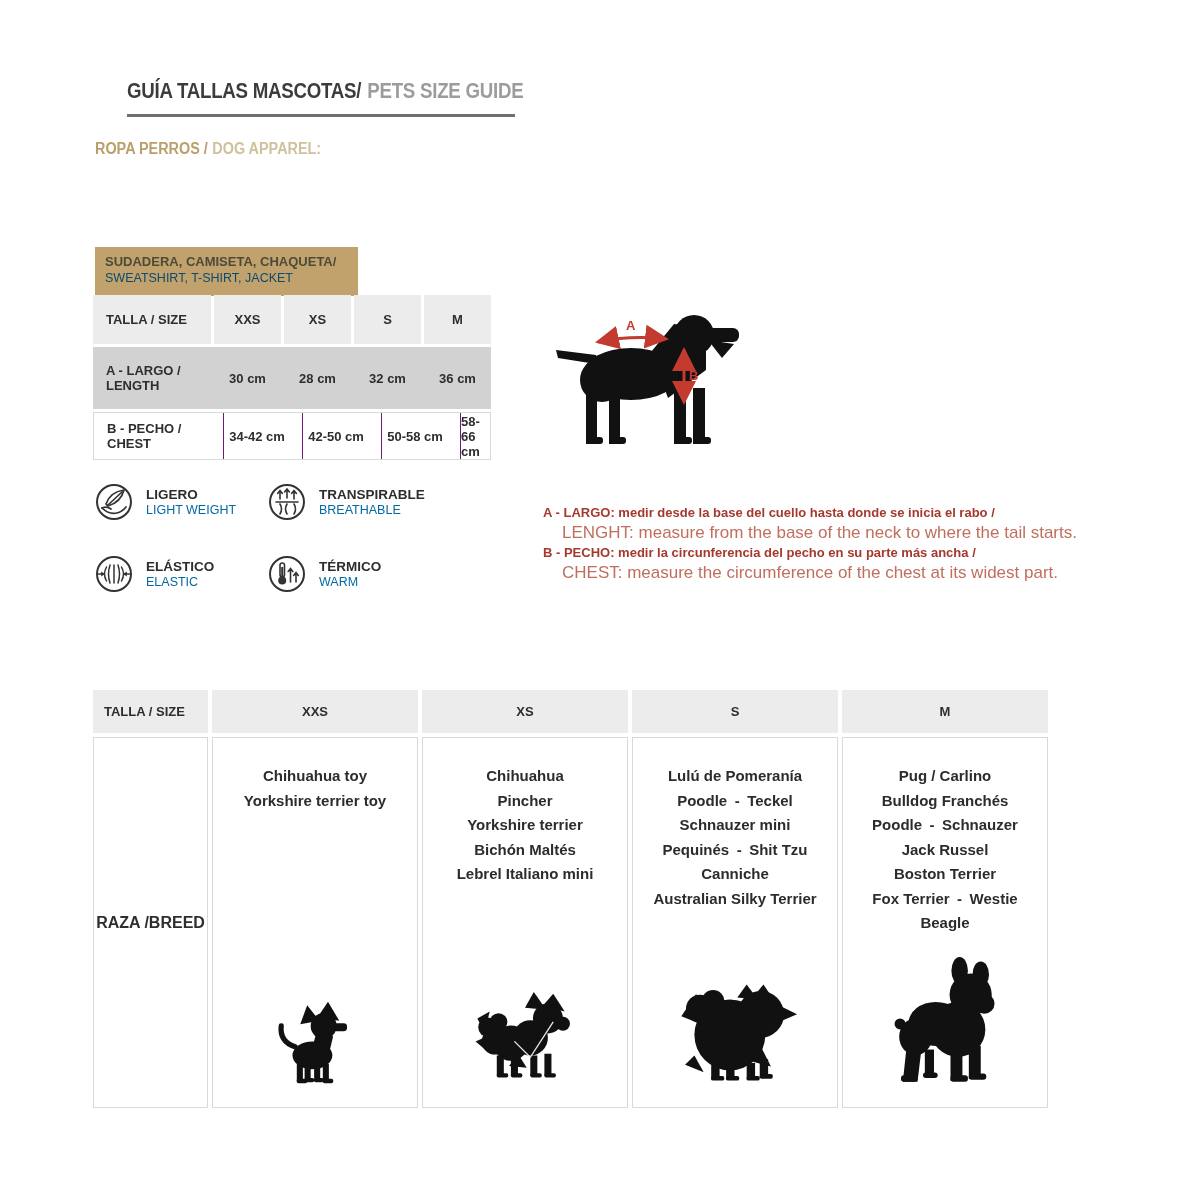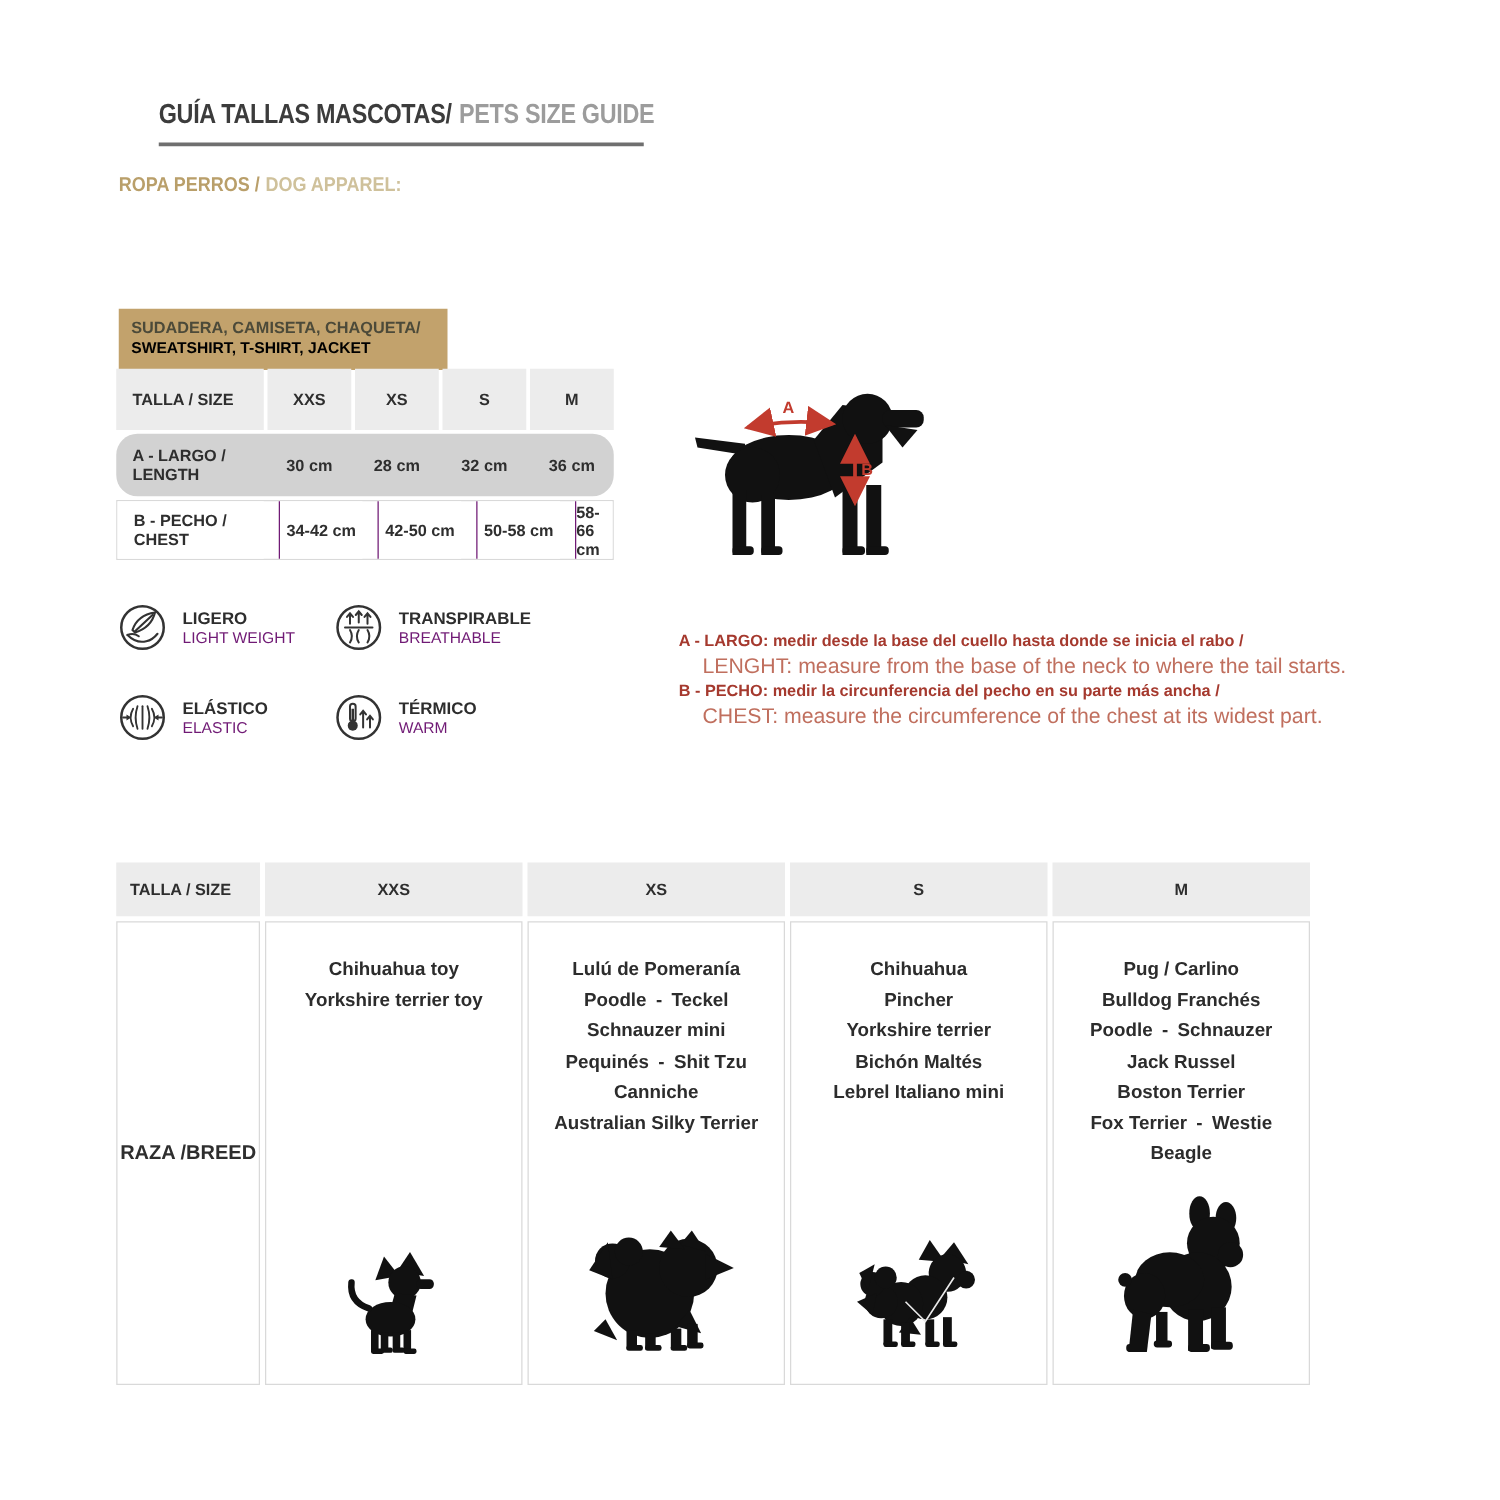--- a/index.html
+++ b/index.html
@@ -14,44 +14,44 @@
   .title .es{color:#3c3c3c;}
   .title .en{color:#9c9c9c;margin-left:7px;}
   .subtitle{position:absolute;left:95px;top:140px;font-weight:bold;font-size:16px;}
   .subtitle .es{color:#b99f6a;}
   .subtitle .en{color:#cfc19b;margin-left:5px;}
 
   
   .catbox{position:absolute;left:95px;top:216px;width:263px;height:49px;background:#c2a26c;
           box-sizing:border-box;padding:7px 10px 0 10px;margin-top:31px;}
   .catbox .l1{font-size:13px;font-weight:bold;color:#4c4a39;}
-  .catbox .l2{font-size:12.5px;font-weight:bold;color:#000000;margin-top:2px;}
+  .catbox .l2{font-size:12.5px;font-weight:normal;color:#0c4a6e;margin-top:2px;}
 
   
   .st{position:absolute;left:93px;top:295px;width:398px;font-size:13px;font-weight:bold;}
   .strow{display:grid;grid-template-columns:118px 67px 67px 67px 67px;column-gap:3px;}
   .strow .c{display:flex;align-items:center;justify-content:center;}
   .strow .lab{justify-content:flex-start;padding-left:13px;}
   .st .head{height:49px;}
   .st .head .c{background:#ececec;}
-  .st .mid{height:50px;background:#d2d2d2;margin-top:3px;border-radius:17px;}
+  .st .mid{height:62px;background:#d2d2d2;margin-top:3px;}
   .st .bot{height:46px;margin-top:3px;border:1px solid #d9d9d9;grid-template-columns:117px 67px 67px 67px auto;column-gap:12px;}
   .st .bot .c{background:#fff;border-left:1px solid #701a75;}
   .st .bot .c:first-child{border-left:none;}
 
   
   .mdog{position:absolute;left:556px;top:308px;}
 
   
   .features{position:absolute;left:95px;top:483px;display:grid;
             grid-template-columns:173px auto;row-gap:34px;}
   .feature{display:flex;align-items:center;}
   .feature svg{flex:0 0 auto;margin-right:13px;}
   .feature .es{font-size:13.5px;font-weight:bold;color:#2d2d2d;line-height:16px;}
-  .feature .en{font-size:12.5px;color:#701a75;line-height:15px;}
+  .feature .en{font-size:12.5px;color:#0369a1;line-height:15px;}
 
   
   .notes{position:absolute;left:543px;top:503px;}
   .note-es{font-size:13px;font-weight:bold;color:#a5392e;line-height:20px;}
   .note-en{font-size:17px;color:#c06f5e;line-height:20px;margin-left:19px;}
 
   
   .bt-head{position:absolute;left:93px;top:690px;display:grid;
            grid-template-columns:115px 206px 206px 206px 206px;column-gap:4px;height:43px;
            font-size:13px;font-weight:bold;}
@@ -255,53 +255,20 @@
           <rect x="24" y="72" width="7" height="20"></rect>
           <rect x="24" y="89" width="12" height="5" rx="2"></rect>
           <rect x="33" y="74" width="7" height="18"></rect>
           <rect x="33" y="88" width="11" height="5" rx="2"></rect>
         </g>
       </svg>
     </div>
 
     <div class="cell">
       <div class="breeds">
-        <div>Lulú de Pomeranía</div>
-        <div>Poodle - Teckel</div>
-        <div>Schnauzer mini</div>
-        <div>Pequinés - Shit Tzu</div>
-        <div>Canniche</div>
-        <div>Australian Silky Terrier</div>
-      </div>
-      <svg class="dog" width="126" height="112" viewBox="0 0 135 120">
-        <g fill="#111111">
-          <circle cx="62" cy="62" r="38"></circle>
-          <circle cx="95" cy="40" r="25"></circle>
-          <polygon points="110,28 134,40 110,50"></polygon>
-          <polygon points="80,8 92,24 70,22"></polygon>
-          <polygon points="98,8 110,26 88,20"></polygon>
-          <circle cx="30" cy="34" r="15"></circle>
-          <circle cx="44" cy="26" r="12"></circle>
-          <polygon points="10,42 26,18 30,50"></polygon>
-          <polygon points="24,84 34,102 14,94"></polygon>
-          <polygon points="96,76 106,96 84,90"></polygon>
-          <rect x="42" y="94" width="9" height="16"></rect>
-          <rect x="42" y="106" width="14" height="5" rx="2"></rect>
-          <rect x="58" y="96" width="9" height="14"></rect>
-          <rect x="58" y="106" width="14" height="5" rx="2"></rect>
-          <rect x="80" y="92" width="9" height="18"></rect>
-          <rect x="80" y="106" width="14" height="5" rx="2"></rect>
-          <rect x="94" y="88" width="9" height="20"></rect>
-          <rect x="94" y="104" width="14" height="5" rx="2"></rect>
-        </g>
-      </svg>
-    </div>
-
-    <div class="cell">
-      <div class="breeds">
         <div>Chihuahua</div>
         <div>Pincher</div>
         <div>Yorkshire terrier</div>
         <div>Bichón Maltés</div>
         <div>Lebrel Italiano mini</div>
       </div>
       <svg class="dog" width="106" height="97" viewBox="0 0 120 110">
         <g fill="#111111">
           <polygon points="70,0 84,20 60,18"></polygon>
           <polygon points="92,2 105,22 80,16"></polygon>
@@ -323,20 +290,53 @@
           <rect x="66" y="92" width="13" height="5" rx="2"></rect>
           <rect x="82" y="70" width="8" height="25"></rect>
           <rect x="82" y="92" width="13" height="5" rx="2"></rect>
         </g>
         <path d="M92,34 L66,74 L48,56" stroke="#e9e9e9" stroke-width="1.5" fill="none"></path>
       </svg>
     </div>
 
     <div class="cell">
       <div class="breeds">
+        <div>Lulú de Pomeranía</div>
+        <div>Poodle - Teckel</div>
+        <div>Schnauzer mini</div>
+        <div>Pequinés - Shit Tzu</div>
+        <div>Canniche</div>
+        <div>Australian Silky Terrier</div>
+      </div>
+      <svg class="dog" width="126" height="112" viewBox="0 0 135 120">
+        <g fill="#111111">
+          <circle cx="62" cy="62" r="38"></circle>
+          <circle cx="95" cy="40" r="25"></circle>
+          <polygon points="110,28 134,40 110,50"></polygon>
+          <polygon points="80,8 92,24 70,22"></polygon>
+          <polygon points="98,8 110,26 88,20"></polygon>
+          <circle cx="30" cy="34" r="15"></circle>
+          <circle cx="44" cy="26" r="12"></circle>
+          <polygon points="10,42 26,18 30,50"></polygon>
+          <polygon points="24,84 34,102 14,94"></polygon>
+          <polygon points="96,76 106,96 84,90"></polygon>
+          <rect x="42" y="94" width="9" height="16"></rect>
+          <rect x="42" y="106" width="14" height="5" rx="2"></rect>
+          <rect x="58" y="96" width="9" height="14"></rect>
+          <rect x="58" y="106" width="14" height="5" rx="2"></rect>
+          <rect x="80" y="92" width="9" height="18"></rect>
+          <rect x="80" y="106" width="14" height="5" rx="2"></rect>
+          <rect x="94" y="88" width="9" height="20"></rect>
+          <rect x="94" y="104" width="14" height="5" rx="2"></rect>
+        </g>
+      </svg>
+    </div>
+
+    <div class="cell">
+      <div class="breeds">
         <div>Pug / Carlino</div>
         <div>Bulldog Franchés</div>
         <div>Poodle - Schnauzer</div>
         <div>Jack Russel</div>
         <div>Boston Terrier</div>
         <div>Fox Terrier - Westie</div>
         <div>Beagle</div>
       </div>
       <svg class="dog" width="110" height="133" viewBox="0 0 120 145">
         <g fill="#111111">

